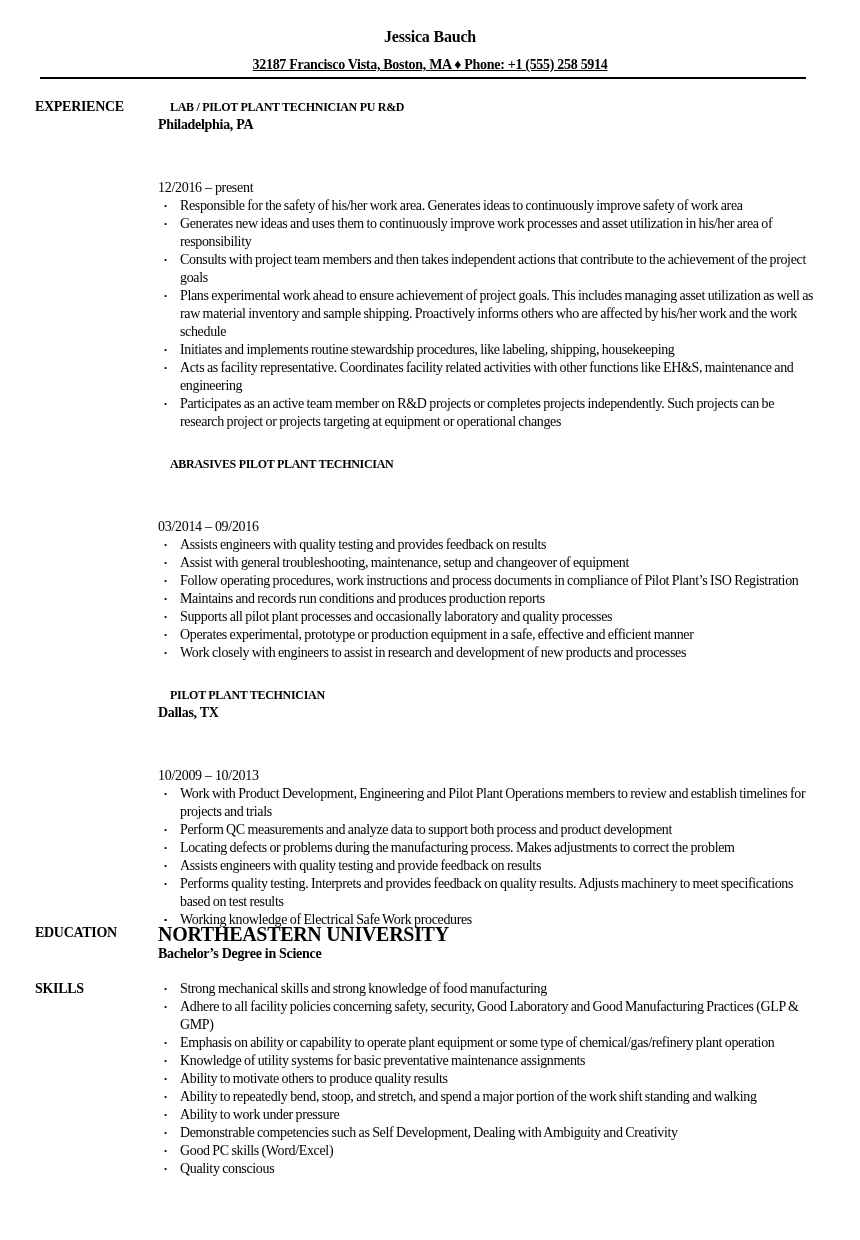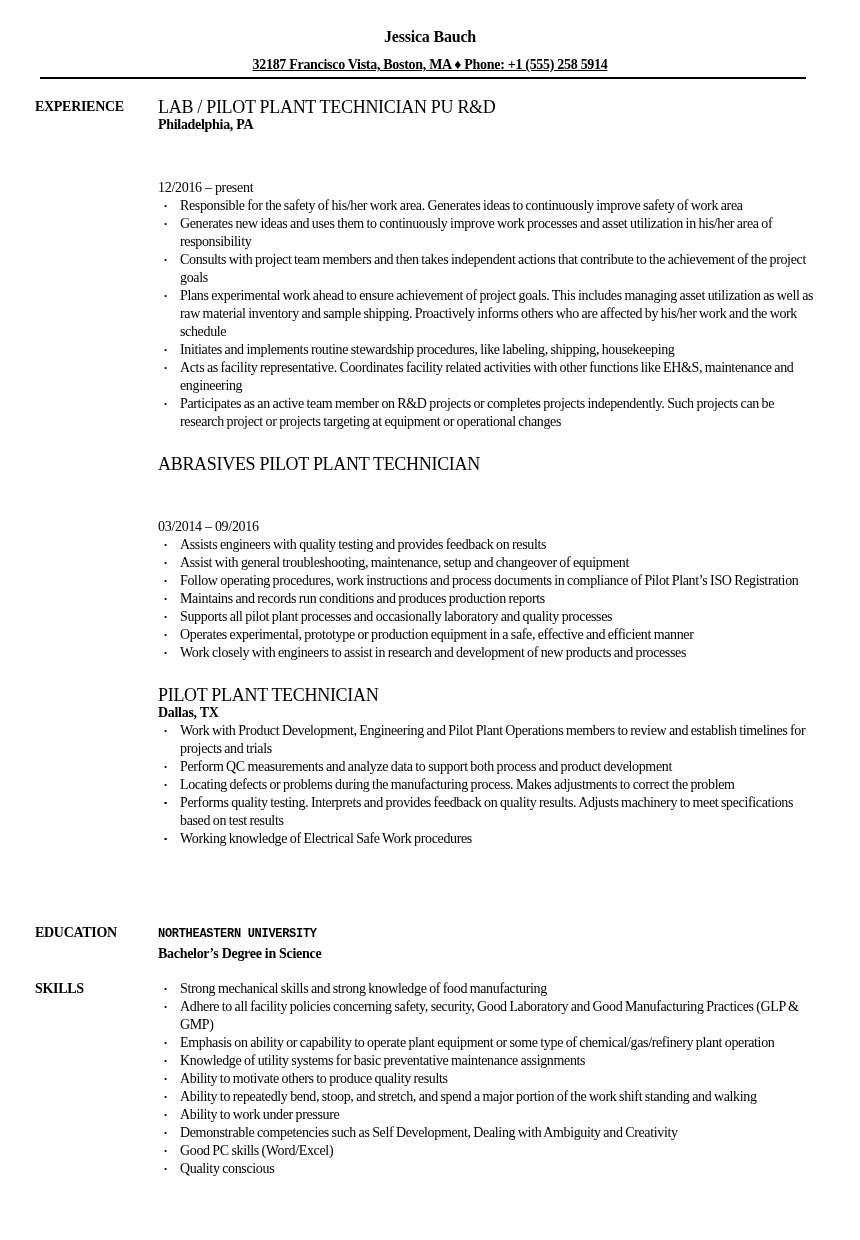--- a/index.html
+++ b/index.html
@@ -69,24 +69,25 @@
     .section-body {
       position: absolute;
       left: 158px;
       top: 0;
       width: 660px;
     }
     .job {
       margin-bottom: 24px;
     }
     .job-title {
-      font-weight: normal;
-      font-size: 18px;
-      line-height: 18px;
-      letter-spacing: -0.3px;
+      font-weight: bold;
+      font-size: 12px;
+      line-height: 18px;
+      letter-spacing: -0.3px;
+      margin-left: 12px;
     }
     .job-location {
       font-weight: bold;
       font-size: 14px;
       line-height: 18px;
       letter-spacing: -0.3px;
     }
     .job-dates {
       font-size: 14px;
       line-height: 18px;
@@ -106,24 +107,23 @@
       word-spacing: -0.5px;
     }
     ul.bullets li .dot {
       position: absolute;
       left: -16px;
       top: 0;
       font-size: 9px;
     }
     .edu-school {
       font-weight: bold;
-      font-size: 12px;
+      font-size: 20px;
       line-height: 20px;
       letter-spacing: -0.3px;
-      font-family: Liberation Mono, monospace;
     }
     .edu-degree {
       font-weight: bold;
       font-size: 14px;
       line-height: 20px;
       letter-spacing: -0.3px;
     }
   </style>
 </head>
 <body>
@@ -166,25 +166,26 @@
           <li><span class="dot">•</span><span>Maintains and records run conditions and produces production reports</span></li>
           <li><span class="dot">•</span><span>Supports all pilot plant processes and occasionally laboratory and quality processes</span></li>
           <li><span class="dot">•</span><span>Operates experimental, prototype or production equipment in a safe, effective and efficient manner</span></li>
           <li><span class="dot">•</span><span>Work closely with engineers to assist in research and development of new products and processes</span></li>
         </ul>
       </div>
 
       <div class="job">
         <div class="job-title">PILOT PLANT TECHNICIAN</div>
         <div class="job-location">Dallas, TX</div>
+        <div class="job-dates">10/2009 – 10/2013</div>
         <ul class="bullets">
           <li><span class="dot">•</span><span>Work with Product Development, Engineering and Pilot Plant Operations members to review and establish timelines for projects and trials</span></li>
           <li><span class="dot">•</span><span>Perform QC measurements and analyze data to support both process and product development</span></li>
           <li><span class="dot">•</span><span>Locating defects or problems during the manufacturing process. Makes adjustments to correct the problem</span></li>
-          <li><span class="dot">•</span></li>
+          <li><span class="dot">•</span><span>Assists engineers with quality testing and provide feedback on results</span></li>
           <li><span class="dot">•</span><span>Performs quality testing. Interprets and provides feedback on quality results. Adjusts machinery to meet specifications based on test results</span></li>
           <li><span class="dot">•</span></li>
           <li><span class="dot">•</span><span>Working knowledge of Electrical Safe Work procedures</span></li>
         </ul>
       </div>
 
     </div>
   </div>
 
   <div class="section" style="top:924px;">

